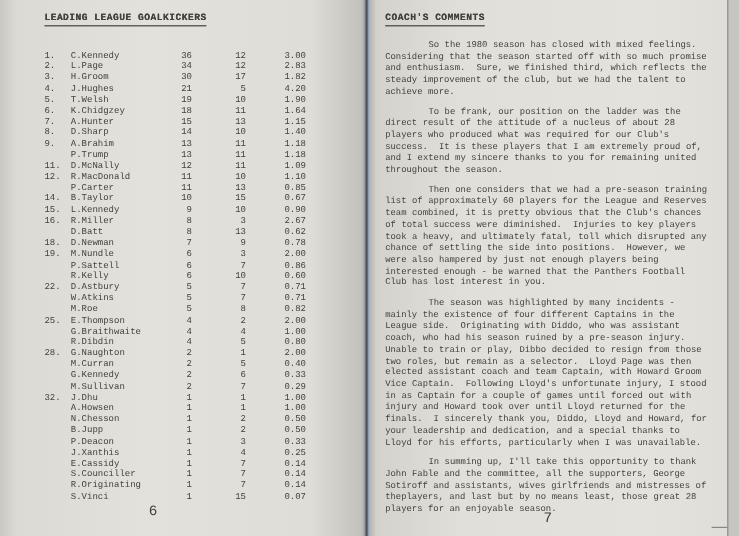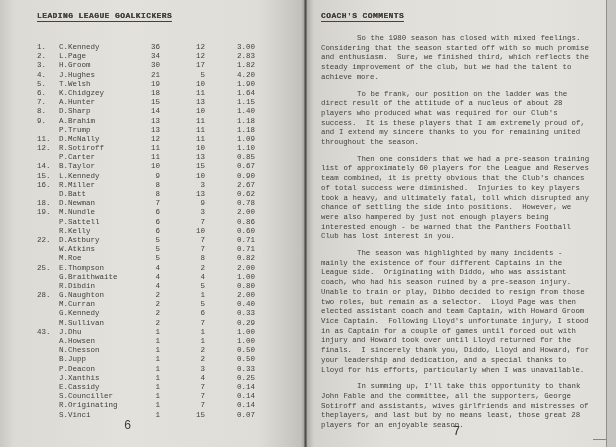--- a/index.html
+++ b/index.html
@@ -139,21 +139,21 @@
         </div>
         <div class="trow">
           <span class="c-rank">11.</span>
           <span class="c-name">D.McNally</span>
           <span class="c-goals">12</span>
           <span class="c-games">11</span>
           <span class="c-avg">1.09</span>
         </div>
         <div class="trow">
           <span class="c-rank">12.</span>
-          <span class="c-name">R.Sotiroff</span>
+          <span class="c-name">R.MacDonald</span>
           <span class="c-goals">11</span>
           <span class="c-games">10</span>
           <span class="c-avg">1.10</span>
         </div>
         <div class="trow">
           <span class="c-rank"></span>
           <span class="c-name">P.Carter</span>
           <span class="c-goals">11</span>
           <span class="c-games">13</span>
           <span class="c-avg">0.85</span>
@@ -278,21 +278,21 @@
           <span class="c-avg">0.33</span>
         </div>
         <div class="trow">
           <span class="c-rank"></span>
           <span class="c-name">M.Sullivan</span>
           <span class="c-goals">2</span>
           <span class="c-games">7</span>
           <span class="c-avg">0.29</span>
         </div>
         <div class="trow">
-          <span class="c-rank">43.</span>
+          <span class="c-rank">32.</span>
           <span class="c-name">J.Dhu</span>
           <span class="c-goals">1</span>
           <span class="c-games">1</span>
           <span class="c-avg">1.00</span>
         </div>
         <div class="trow">
           <span class="c-rank"></span>
           <span class="c-name">A.Howsen</span>
           <span class="c-goals">1</span>
           <span class="c-games">1</span>

